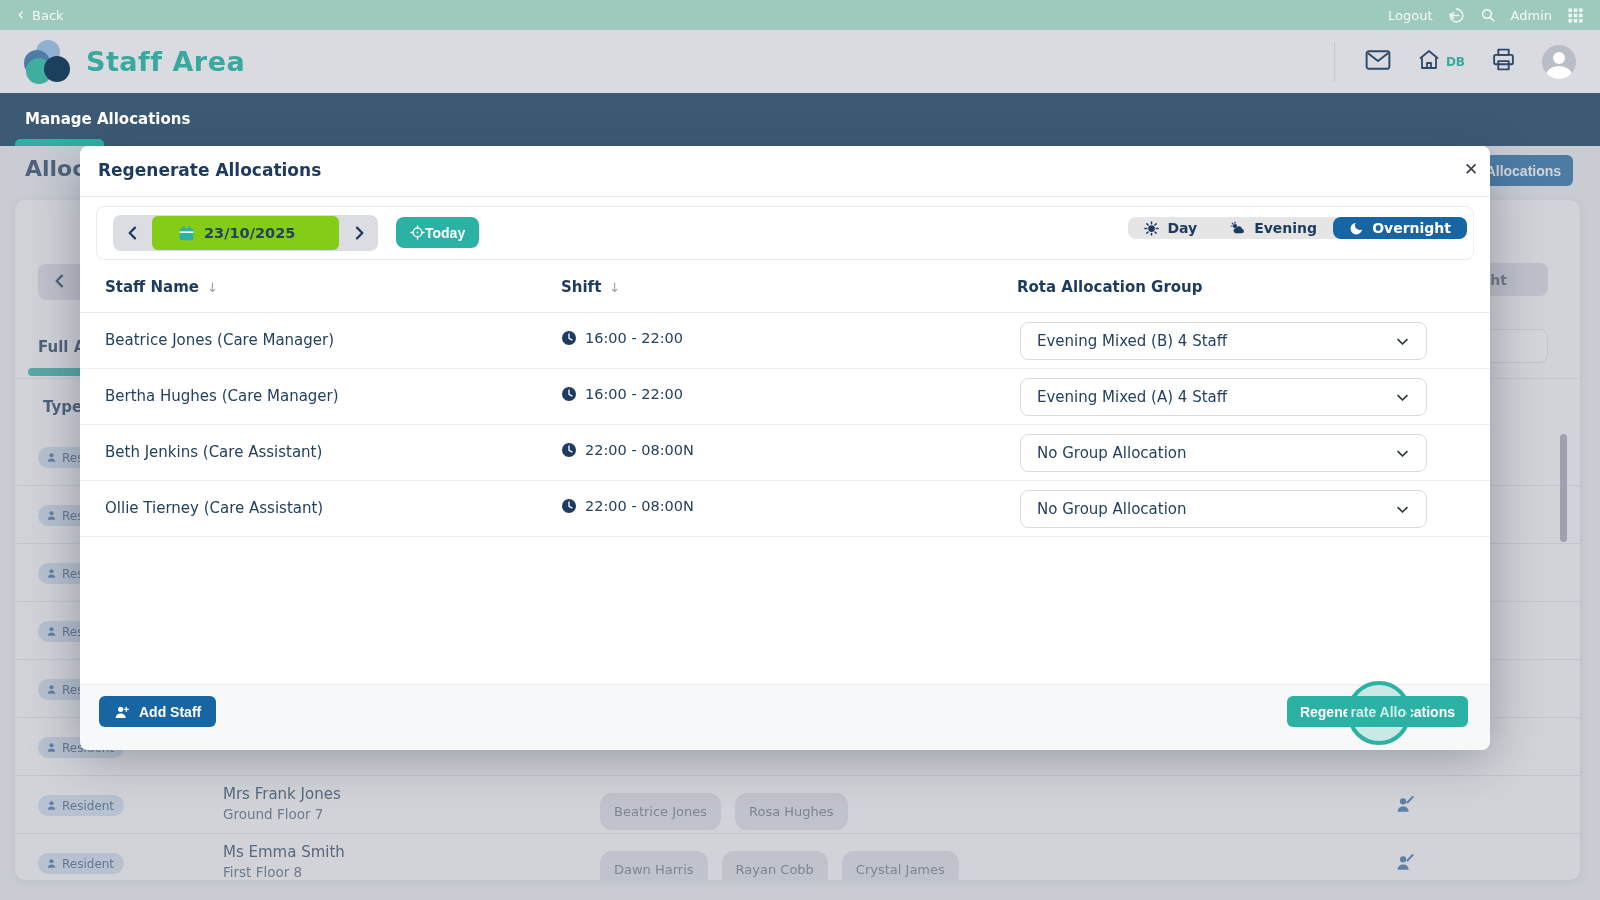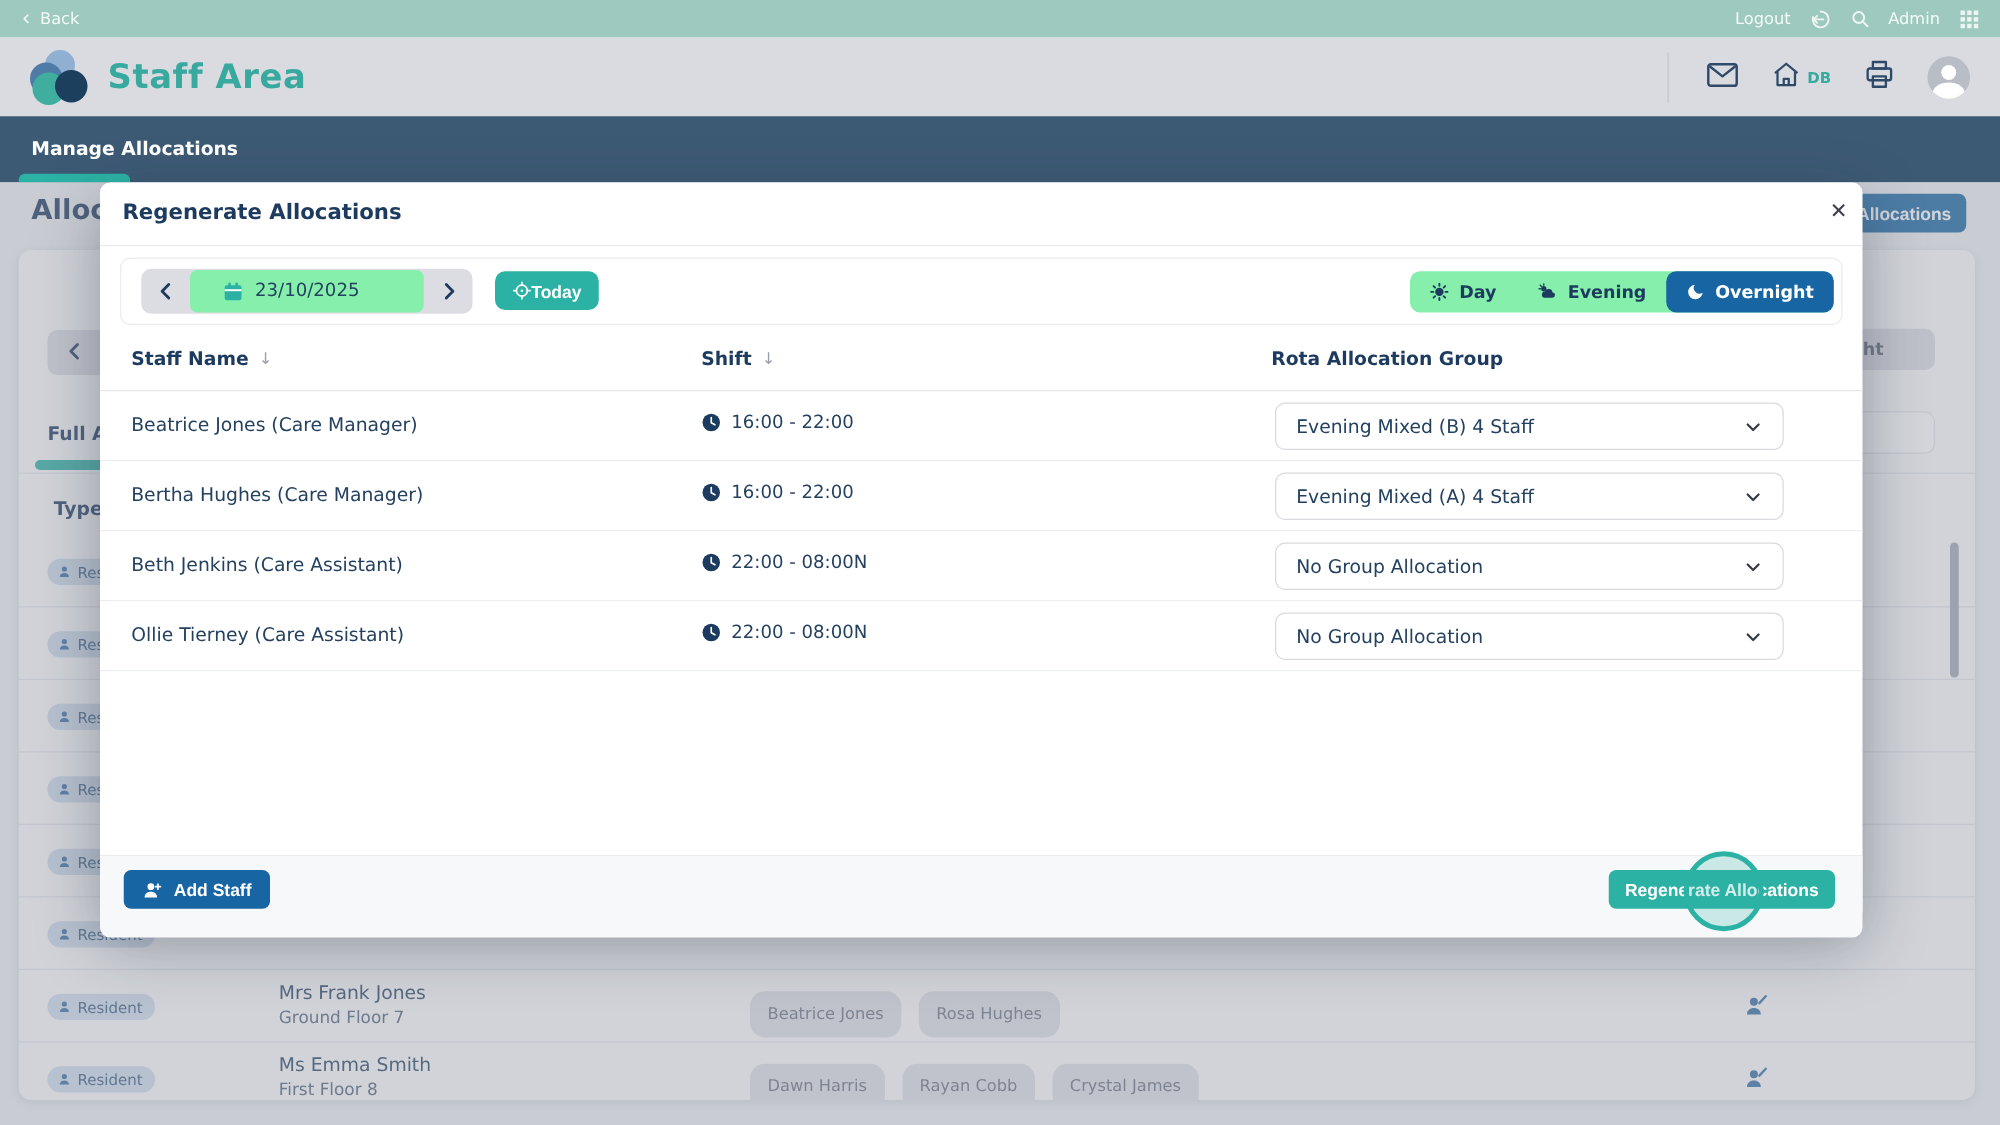--- a/index.html
+++ b/index.html
@@ -89,27 +89,27 @@
   .modal-title { position:absolute; left:18px; top:14px; font-size:17px; font-weight:bold; color:#1d3a5f; }
   .modal-close { position:absolute; left:1378px; top:10px; width:26px; height:26px; font-size:17px;
                  color:#3b3f4a; display:flex; align-items:center; justify-content:center; cursor:pointer; }
   .modal-hdr-sep { position:absolute; left:0; top:50px; width:1410px; height:1px; background:#ececf0; }
 
   .toolbar { position:absolute; left:16px; top:60px; width:1378px; height:54px;
              border:1px solid #ececf0; border-radius:8px; }
   .datenav { position:absolute; left:16px; top:8px; width:265px; height:36px;
              background:#dcdde3; border-radius:8px; display:flex; align-items:stretch; }
   .dn-chev { width:39px; display:flex; align-items:center; justify-content:center; cursor:pointer; }
-  .dn-field { flex:1; background:#86efac; border-radius:6px; margin:1px 0; display:flex;
-              align-items:center; gap:9px; padding-left:26px; }
+  .dn-field { flex:1; background:#84cc16; border-radius:6px; margin:1px 0; display:flex;
+              align-items:center; gap:9px; padding-left:26px;font-weight:bold; }
   .dn-date { color:#24415f; font-size:14.5px; }
   .today-btn { position:absolute; left:299px; top:10px; height:31px; background:#2cb2a4; color:#fff;
                border:none; border-radius:8px; font-size:14px; font-weight:600;
                display:flex; align-items:center; gap:0; padding:0 14px; cursor:pointer; }
-  .shift-toggle { position:absolute; right:6px; top:10px; height:33px; background:#86efac;
+  .shift-toggle { position:absolute; right:6px; top:10px; height:22px; background:#e5e5e5;
                   border-radius:8px; display:flex; align-items:stretch; }
   .seg { display:flex; align-items:center; gap:8px; padding:0 16px; color:#1d3a5f;
          font-size:14px; font-weight:600; cursor:pointer; border-radius:8px; }
   .seg-active { background:#1766a3; color:#ffffff; }
 
   .thead { position:absolute; left:0; top:122px; width:1410px; height:45px;
            border-bottom:1px solid #e6e8ec; color:#1d3a5f; font-size:15px; font-weight:600; }
   .th { position:absolute; top:10px; display:flex; gap:8px; align-items:center; }
   .sort { color:#9aa0ab; font-size:13px; font-weight:400; }
   .trows { position:absolute; left:0; top:167px; width:1410px; }

